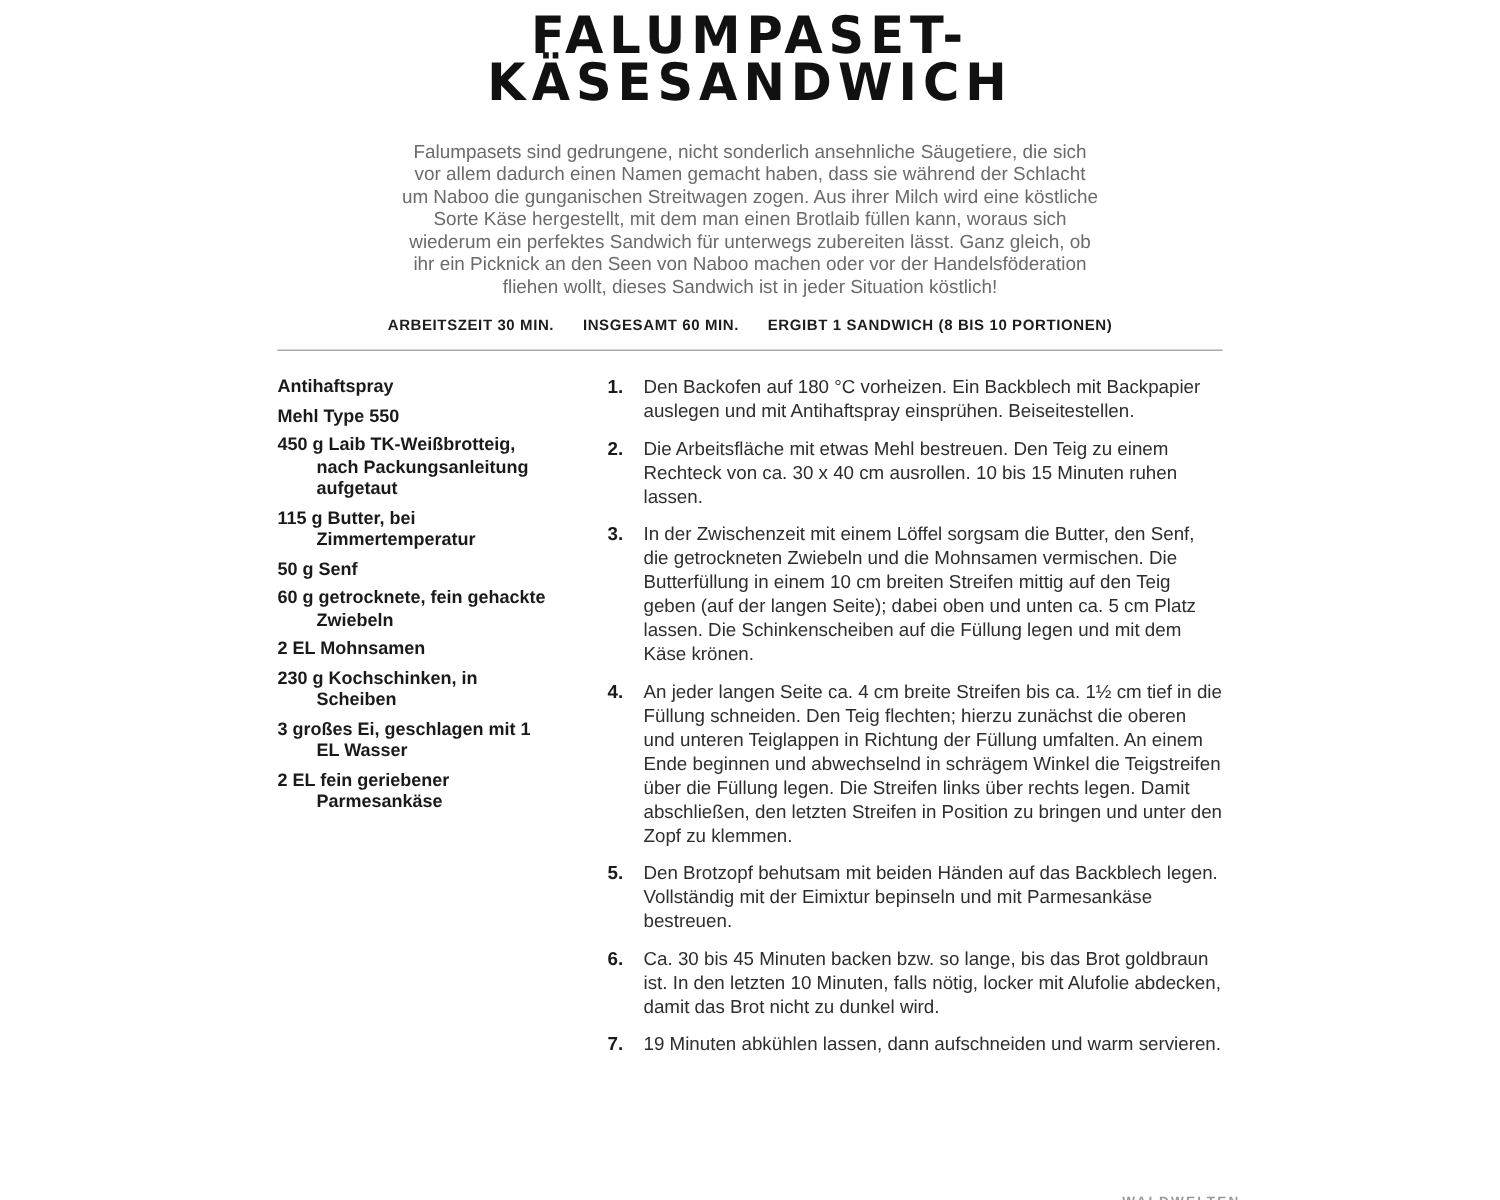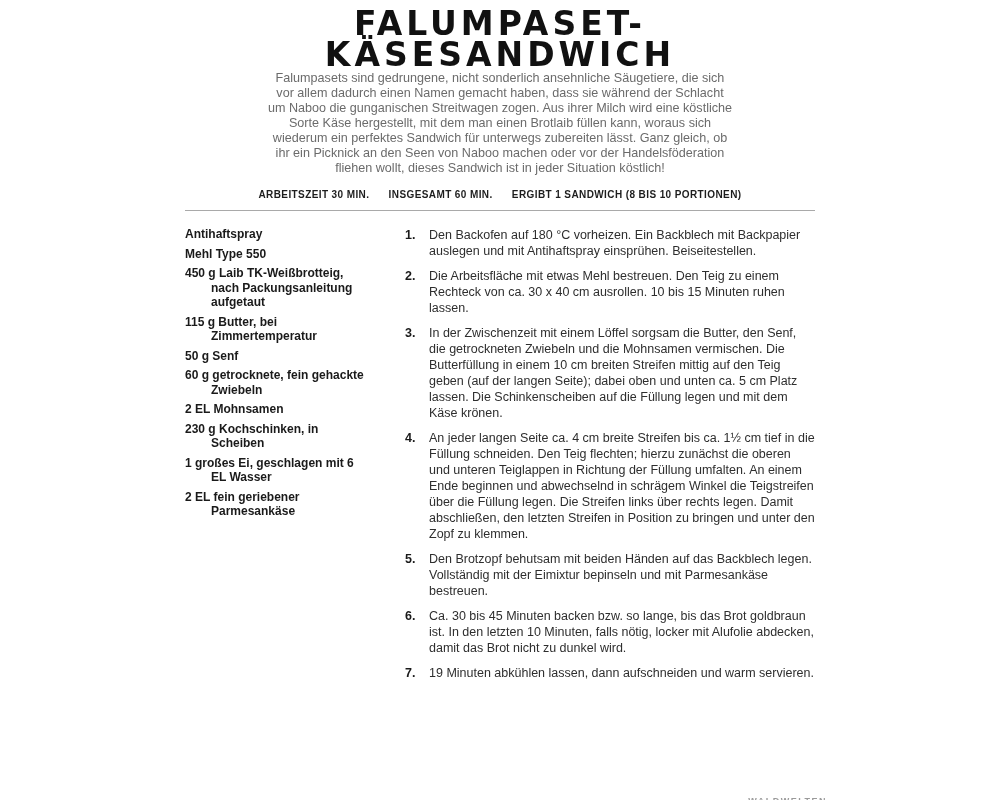--- a/index.html
+++ b/index.html
@@ -23,21 +23,21 @@
     font-weight: bold;
     font-size: 33px;
     line-height: 30px;
     letter-spacing: 4px;
     color: #111111;
     padding-top: 4px;
     transform: scaleY(1.04);
     transform-origin: top center;
   }
   .intro {
-    margin: 3px auto 0 auto;
+    margin: 26px auto 0 auto;
     max-width: 468px;
     text-align: center;
     font-size: 12.6px;
     line-height: 15px;
     color: #6b6b6b;
   }
   .meta {
     margin-top: 13px;
     text-align: center;
     font-size: 10px;
@@ -145,21 +145,21 @@
 
         <li class="ingredient">50 g Senf</li>
 
         <li class="ingredient">60 g getrocknete, fein gehackte Zwiebeln</li>
 
         <li class="ingredient">2 EL Mohnsamen</li>
 
         <li class="ingredient">230 g Kochschinken, in Scheiben</li>
 
 
-        <li class="ingredient">1 großes Ei, geschlagen mit 6 EL Wasser</li>
+        <li class="ingredient">3 großes Ei, geschlagen mit 1 EL Wasser</li>
 
         <li class="ingredient">2 EL fein geriebener Parmesankäse</li>
       </ul>
 
     <div class="steps">
 
         <div class="step">
           <span class="step-num">1.</span>
           <span class="step-text">Den Backofen auf 180 °C vorheizen. Ein Backblech mit Backpapier auslegen und mit Antihaftspray einsprühen. Beiseitestellen.</span>
         </div>

